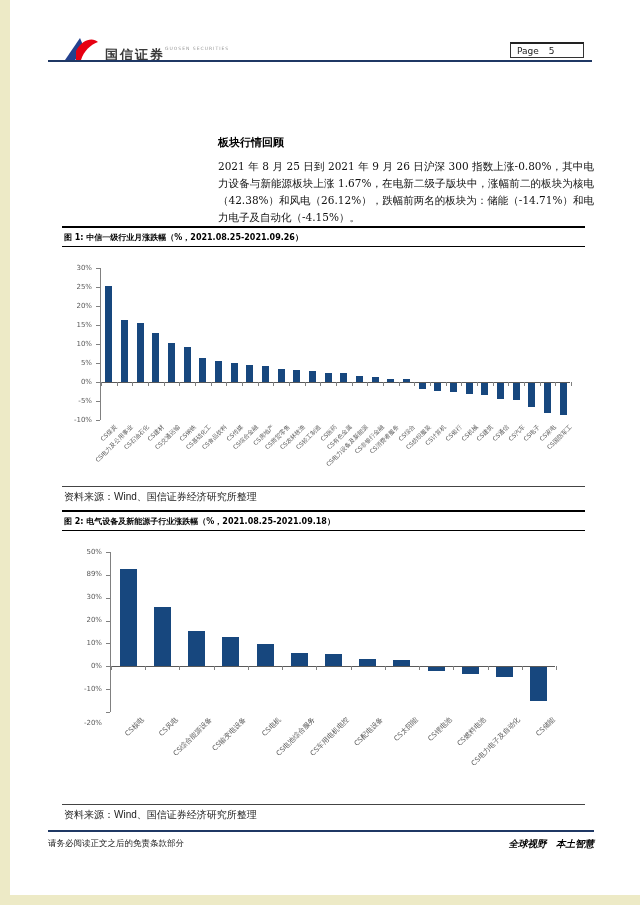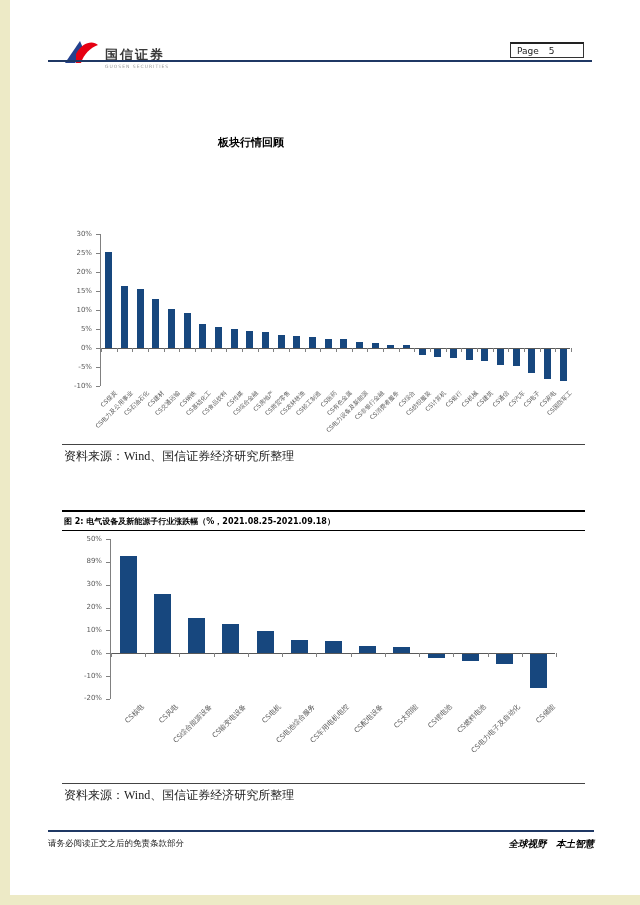--- a/index.html
+++ b/index.html
@@ -4,38 +4,38 @@
 <style>
   * { margin:0; padding:0; box-sizing:border-box; }
   html,body { width:640px; height:905px; }
   body { background:#EDEAC6; font-family:"DejaVu Sans","Liberation Sans",sans-serif; position:relative; }
   .page { position:absolute; left:10px; top:0; right:0; bottom:10px; background:#ffffff; overflow:hidden; }
 
   
   .header { position:absolute; left:0; top:0; width:100%; height:62px; }
   .logo { position:absolute; left:55px; top:34px; display:flex; align-items:center; }
   .logo-mark { width:34px; height:26px; margin-right:6px; }
-  .logo-text { display:flex; flex-direction:column;margin-top:12px; }
+  .logo-text { display:flex; flex-direction:row;margin-top:12px; }
   .logo-cn { font-size:13px; font-weight:bold; color:#3a3a3a; letter-spacing:2px; font-family:"DejaVu Serif","Liberation Serif",serif; }
   .logo-en { font-size:4.5px; color:#999; letter-spacing:1px; }
   .page-box { position:absolute; left:500px; top:42px; width:74px; height:16px; border:1px solid #333; border-top:2px solid #222; font-size:9px; color:#222; display:flex; align-items:center; padding-left:6px; gap:10px; background:#fff; }
   .header-rule { position:absolute; left:38px; top:60px; width:544px; height:2px; background:#1F3864; }
 
   
   .doc-title { position:absolute; left:208px; top:90px; font-size:16px; font-weight:bold; color:#000; font-family:"DejaVu Serif","Liberation Serif",serif; letter-spacing:1px; }
   .doc-subtitle { position:absolute; left:208px; top:135px; font-size:11px; font-weight:bold; color:#000; font-family:"DejaVu Serif","Liberation Serif",serif; }
   .doc-paragraph { position:absolute; left:208px; top:158px; width:376px; font-size:10.5px; line-height:1.62; color:#111; text-align:justify; font-family:"DejaVu Serif","Liberation Serif",serif; }
 
   
   .figure { position:absolute; left:52px; width:523px; }
   .figure1 { top:226px; }
   .figure2 { top:510px; }
   .figure-header { border-top:2px solid #000; border-bottom:1.5px solid #000; padding:4px 2px 3px 2px; font-size:8px; font-weight:bold; color:#000; }
-  .chart { position:relative; margin-top:8px; }
-  .figure-source { border-top:1px solid #444; margin-top:0; padding:3px 2px; font-size:12px; color:#222; font-family:Liberation Serif, serif; }
+  .chart { position:relative; margin-top:21px; }
+  .figure-source { border-top:1px solid #444; margin-top:8px; padding:3px 2px; font-size:10px; color:#222; font-family:Liberation Sans, sans-serif; }
 
   .ytick-label { position:absolute; font-size:7px; color:#595959; text-align:right; }
   .plot { position:absolute; border-left:1px solid #808080; }
   .zero-line { position:absolute; left:0; width:100%; height:1px; background:#595959; }
   .bar { position:absolute; }
   .xtick { position:absolute; width:1px; height:4px; background:#808080; }
   .ytick { position:absolute; width:4px; height:1px; background:#808080; }
   .xlabels { position:absolute; overflow:visible; }
   .xlabel-anchor { position:absolute; width:0; height:0; }
   .xlabel-anchor span { position:absolute; right:0; top:0; white-space:nowrap; color:#595959; transform:rotate(-45deg); transform-origin:top right; display:block; }
@@ -63,22 +63,24 @@
       </div>
     </div>
     <div class="page-box">
       <span>Page</span>
       <span>5</span>
     </div>
     <div class="header-rule"></div>
   </div>
 
   <h2 class="doc-subtitle">板块行情回顾</h2>
+  <p class="doc-paragraph">2021 年 8 月 25 日到 2021 年 9 月 26 日沪深 300 指数上涨-0.80%，其中电力设备与新能源板块上涨 1.67%，在电新二级子版块中，涨幅前二的板块为核电（42.38%）和风电（26.12%），跌幅前两名的板块为：储能（-14.71%）和电力电子及自动化（-4.15%）。</p>
 
   <div class="figure figure1">
+    <div class="figure-header">图 1: 中信一级行业月涨跌幅（%，2021.08.25-2021.09.26）</div>
     <div class="chart" style="height: 210px;">
         <div class="ytick-label" style="left: 0px; width: 30px; top: -4.5px;">30%</div>
         <div class="ytick" style="left: 34px; top: 0px;"></div>
         <div class="ytick-label" style="left: 0px; width: 30px; top: 14.5px;">25%</div>
         <div class="ytick" style="left: 34px; top: 19px;"></div>
         <div class="ytick-label" style="left: 0px; width: 30px; top: 33.5px;">20%</div>
         <div class="ytick" style="left: 34px; top: 38px;"></div>
         <div class="ytick-label" style="left: 0px; width: 30px; top: 52.5px;">15%</div>
         <div class="ytick" style="left: 34px; top: 57px;"></div>
         <div class="ytick-label" style="left: 0px; width: 30px; top: 71.5px;">10%</div>
@@ -261,21 +263,21 @@
         <div class="ytick-label" style="left: 0px; width: 40px; top: 41.2143px;">30%</div>
         <div class="ytick" style="left: 44px; top: 45.7143px;"></div>
         <div class="ytick-label" style="left: 0px; width: 40px; top: 64.0714px;">20%</div>
         <div class="ytick" style="left: 44px; top: 68.5714px;"></div>
         <div class="ytick-label" style="left: 0px; width: 40px; top: 86.9286px;">10%</div>
         <div class="ytick" style="left: 44px; top: 91.4286px;"></div>
         <div class="ytick-label" style="left: 0px; width: 40px; top: 109.786px;">0%</div>
         <div class="ytick" style="left: 44px; top: 114.286px;"></div>
         <div class="ytick-label" style="left: 0px; width: 40px; top: 132.643px;">-10%</div>
         <div class="ytick" style="left: 44px; top: 137.143px;"></div>
-        <div class="ytick-label" style="left: 0px; width: 40px; top: 155px;">-20%</div>
+        <div class="ytick-label" style="left: 0px; width: 40px; top: 167px;">-20%</div>
         <div class="ytick" style="left: 44px; top: 160px;"></div>
         <div class="plot" style="left: 48px; top: 0px; width: 445px; height: 160px;">
           <div class="zero-line" style="top: 114.286px;"></div>
           <div class="xtick" style="left: 0px; top: 114.286px;"></div>
           <div class="xtick" style="left: 34.2308px; top: 114.286px;"></div>
           <div class="xtick" style="left: 68.4615px; top: 114.286px;"></div>
           <div class="xtick" style="left: 102.692px; top: 114.286px;"></div>
           <div class="xtick" style="left: 136.923px; top: 114.286px;"></div>
           <div class="xtick" style="left: 171.154px; top: 114.286px;"></div>
           <div class="xtick" style="left: 205.385px; top: 114.286px;"></div>

